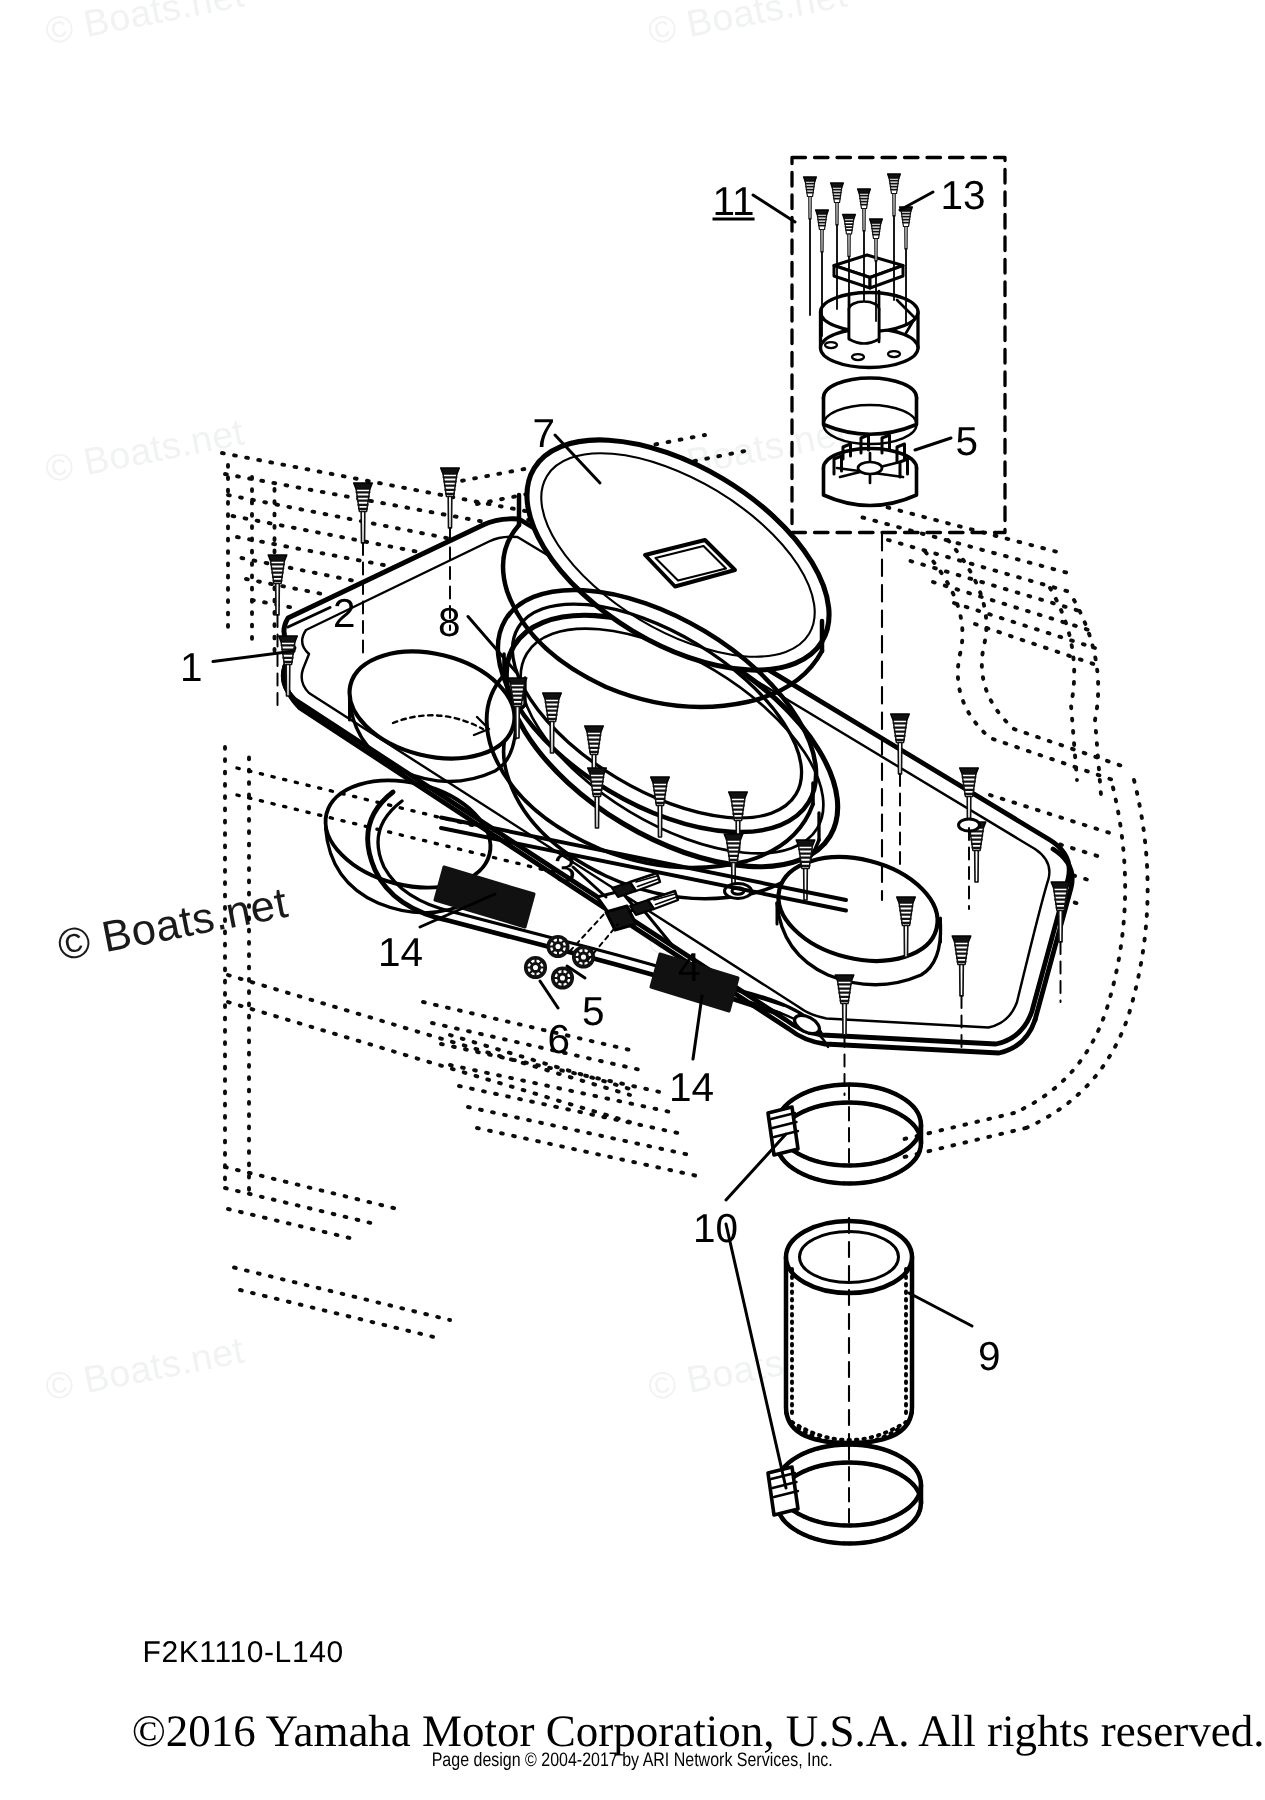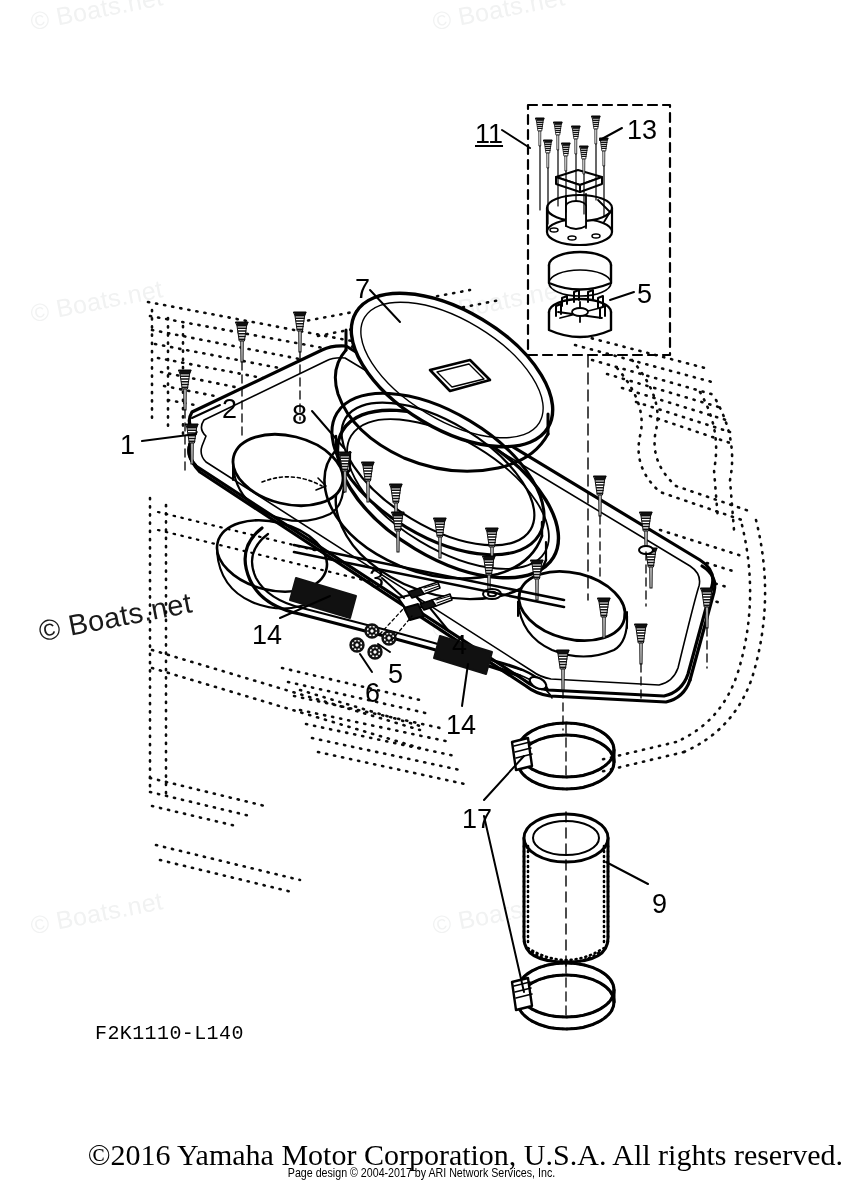--- a/index.html
+++ b/index.html
@@ -67,22 +67,22 @@
     font-weight: 400;
     color: #000;
     line-height: 1;
     z-index: 8;
     white-space: nowrap;
   }
 
   #diagram-code {
     position: absolute;
     left: 95px;
-    top: 1022px;
-    font-family: Liberation Mono, monospace;
+    top: 1091px;
+    font-family: Liberation Sans, sans-serif;
     font-size: 20px;
     letter-spacing: 0.4px;
     color: #000;
     z-index: 8;
     white-space: nowrap;
   }
 
   #footer-copyright {
     position: absolute;
     left: 0;
@@ -530,21 +530,21 @@
   <div id="callouts">
       <div class="callout" style="left: 120px; top: 432px;">1</div>
       <div class="callout" style="left: 222px; top: 396px;">2</div>
       <div class="callout" style="left: 369px; top: 566px;">3</div>
       <div class="callout" style="left: 452px; top: 632px;">4</div>
       <div class="callout" style="left: 388px; top: 661px;">5</div>
       <div class="callout" style="left: 365px; top: 680px;">6</div>
       <div class="callout" style="left: 355px; top: 276px;">7</div>
       <div class="callout" style="left: 292px; top: 402px;">8</div>
       <div class="callout" style="left: 652px; top: 891px;">9</div>
-      <div class="callout" style="left: 462px; top: 806px;">17</div>
+      <div class="callout" style="left: 462px; top: 806px;">10</div>
       <div class="callout" style="left: 475px; top: 121px; text-decoration: underline;">11</div>
       <div class="callout" style="left: 637px; top: 281px;">5</div>
       <div class="callout" style="left: 627px; top: 117px;">13</div>
       <div class="callout" style="left: 252px; top: 622px;">14</div>
       <div class="callout" style="left: 446px; top: 712px;">14</div>
     </div>
 
   <div id="diagram-code">F2K1110-L140</div>
 
   <div id="footer-copyright">©2016 Yamaha Motor Corporation, U.S.A. All rights reserved.</div>

